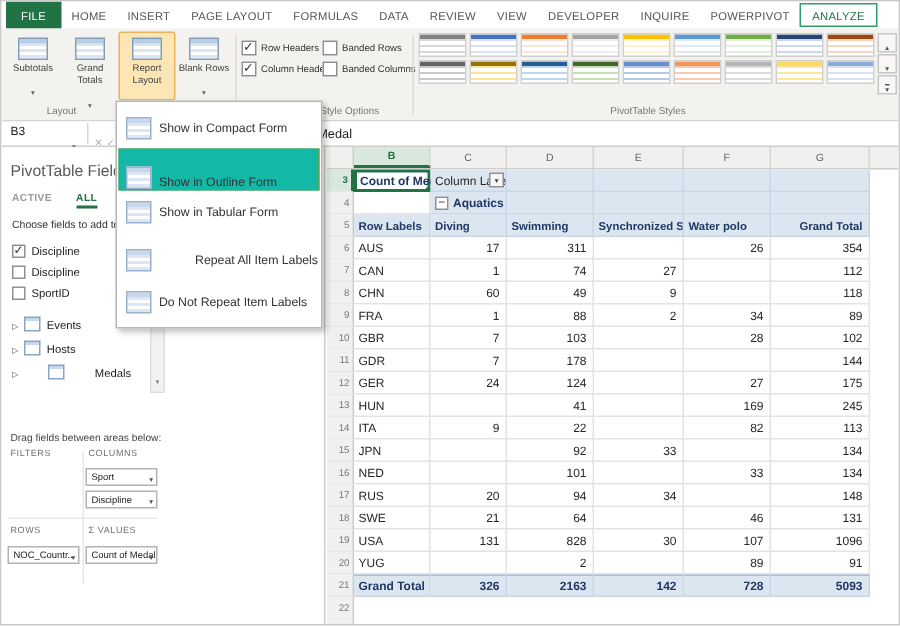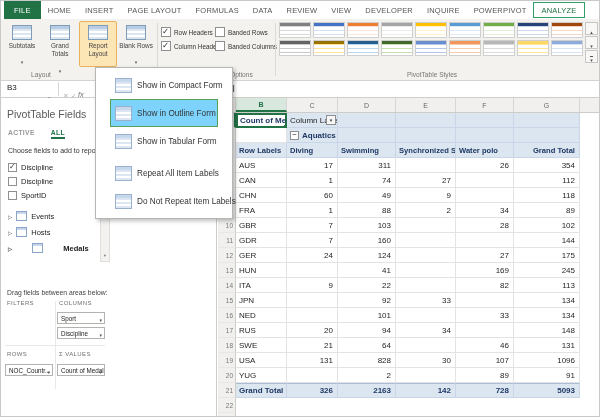--- a/index.html
+++ b/index.html
@@ -66,21 +66,21 @@
   .p-tabs{position:absolute;left:7px;top:31px;display:flex;gap:16px;font-size:6.8px;font-weight:bold;letter-spacing:.3px;}
   .p-tab{color:#999;padding-bottom:1px;}
   .p-tab.selected{color:#217346;border-bottom:2px solid #217346;}
   .p-choose{position:absolute;left:7px;top:49px;font-size:7px;color:#333;white-space:nowrap;}
   .p-fields{position:absolute;left:7px;top:62px;}
   .f-row{height:14px;display:flex;align-items:center;gap:4px;font-size:7.5px;color:#222;white-space:nowrap;}
   .f-row .cb{width:7px;height:7px;}
   .f-row.checked .cb::after{content:"✓";position:absolute;left:0;top:-2px;font-size:8px;color:#333;}
   .p-tables{position:absolute;left:7px;top:110px;}
   .t-row{height:16px;display:flex;align-items:center;gap:4px;font-size:7.5px;color:#222;white-space:nowrap;}
-  .t-row.bold{font-weight:bold;gap:20px;}
+  .t-row.bold{font-weight:normal;gap:20px;}
   .tri::before{content:"▷";font-size:5.5px;color:#555;}
   .ticon{width:9px;height:8px;border:1px solid #8aa4c8;flex:none;
      background:linear-gradient(#c8d8ec 0 0) 0 0/100% 2px no-repeat,#fff;}
   .p-scroll{position:absolute;left:99px;top:60px;width:8px;height:102px;background:#f3f2f0;border:1px solid #e0deda;}
   .ps-up{position:absolute;top:0;left:0;right:0;text-align:center;} .ps-up::before{content:"▴";font-size:4.5px;color:#777;}
   .ps-dn{position:absolute;bottom:0;left:0;right:0;text-align:center;} .ps-dn::before{content:"▾";font-size:4.5px;color:#777;}
   .ps-thumb{position:absolute;top:9px;left:1px;right:1px;height:32px;background:#dcdad6;}
   .p-drag{position:absolute;left:6px;top:191px;font-size:6.8px;color:#444;white-space:nowrap;}
   .area-label{position:absolute;font-size:6px;color:#707070;letter-spacing:.4px;white-space:nowrap;}
   .abox{position:absolute;height:12px;width:48px;border:1px solid #b5b3b0;background:#fff;font-size:6.3px;color:#222;
@@ -120,26 +120,26 @@
   .b3::after{content:"";position:absolute;right:-2px;bottom:-2px;width:3px;height:3px;background:#217346;}
   .fbtn{position:absolute;right:1px;top:2px;width:10px;height:10px;border:1px solid #8f8f8f;background:#f7f7f7;
         display:flex;align-items:center;justify-content:center;box-sizing:border-box;}
   .fbtn::before{content:"▼";font-size:4.5px;color:#444;}
   .exp{width:9px;height:9px;border:1px solid #8f8f8f;background:#fff;flex:none;margin-right:3px;
        display:flex;align-items:center;justify-content:center;box-sizing:border-box;}
   .exp::before{content:"−";font-size:8px;color:#333;line-height:1;}
   .prow.total .cell{background:#dce6f1;border-color:#c9d6e8;border-top:1px solid #aabdd8;font-weight:bold;color:#1f3864;}
 
   
-  .menu{position:absolute;left:94px;top:66px;width:138px;background:#fff;border:1px solid #b6b6b6;
-        box-shadow:2px 2px 4px rgba(0,0,0,.25);padding:3px 14px;z-index:100;box-sizing:border-box;}
+  .menu{position:absolute;left:76px;top:66px;width:138px;background:#fff;border:1px solid #b6b6b6;
+        box-shadow:2px 2px 4px rgba(0,0,0,.25);padding:3px 1px;z-index:100;box-sizing:border-box;}
   .mitem{height:28px;display:flex;align-items:center;gap:5px;padding-left:4px;font-size:8.2px;color:#333;
          border:1px solid transparent;box-sizing:border-box;white-space:nowrap;}
-  .mitem.selected{background:#7dd3fc;border-color:#57a257;}
-  .mitem.gap{margin-top:4px;}
+  .mitem.selected{background:#14b8a6;border-color:#57a257;align-items:flex-end;}
+  .mitem.gap{margin-top:4px;justify-content:space-between;}
   .mi{width:15px;height:13px;border:1px solid #9ab0cc;flex:none;
      background:linear-gradient(#c8d8ec 0 0) 0 0/100% 3px no-repeat,
        repeating-linear-gradient(180deg,#dde7f3 0 2px,#fff 2px 4px) 0 3px/100% 100% no-repeat,#fff;}
 </style>
 </head>
 <body>
 
 <div class="app">
 
   <div class="tabbar">
@@ -546,21 +546,21 @@
                 <div class="cell cC num">7</div>
                 <div class="cell cD num">103</div>
                 <div class="cell cE num"></div>
                 <div class="cell cF num">28</div>
                 <div class="cell cG num">102</div>
               </div>
 
               <div class="prow">
                 <div class="cell cB">GDR</div>
                 <div class="cell cC num">7</div>
-                <div class="cell cD num">160</div>
+                <div class="cell cD num">178</div>
                 <div class="cell cE num"></div>
                 <div class="cell cF num"></div>
                 <div class="cell cG num">144</div>
               </div>
 
               <div class="prow">
                 <div class="cell cB">GER</div>
                 <div class="cell cC num">24</div>
                 <div class="cell cD num">124</div>
                 <div class="cell cE num"></div>

